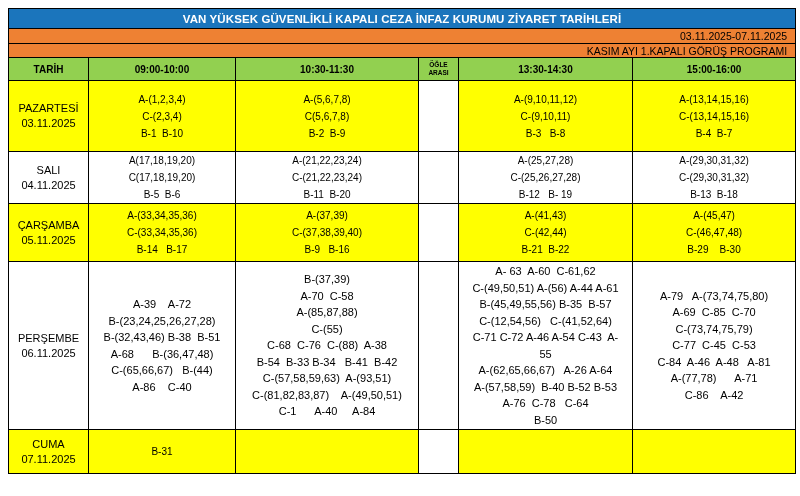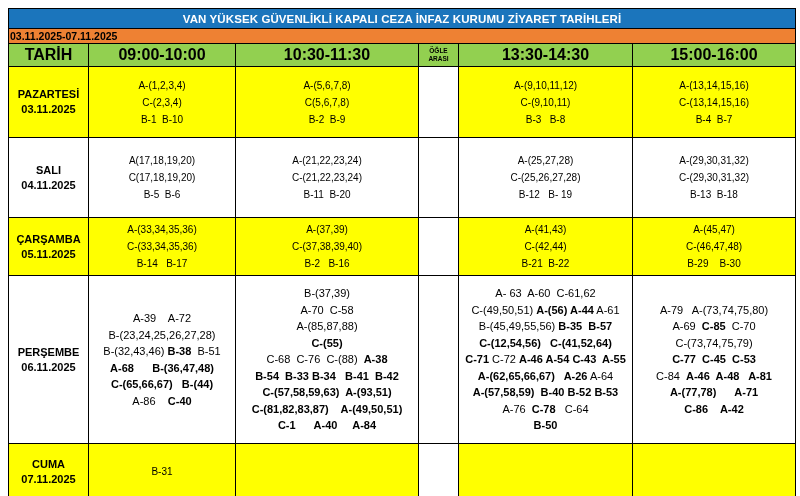--- a/index.html
+++ b/index.html
@@ -13,62 +13,62 @@
     position: relative;
     width: 800px; height: 496px;
     overflow: hidden;
   }
   table.schedule {
     position: absolute; left: 8px; top: 8px;
     width: 787px;
     border-collapse: collapse;
     table-layout: fixed;
   }
-  td, th { border: 1px solid #000; padding: 0 1px; overflow: hidden; }
+  td, th { border: 1px solid #000; padding: 0 8px; overflow: hidden; }
 
   .title-row   { height: 20px; }
   .title-cell  {
     background: var(--title-bg, #1B75BC);
     color: var(--title-text, #fff);
     font-weight: bold; font-size: 11.5px; text-align: center;
     letter-spacing: 0.1px;
   }
   .range-row   { height: 15px; }
   .program-row { height: 14px; }
   .range-cell, .program-cell {
     background: var(--subheader-bg, #EE8133);
-    font-weight: bold; font-size: 10.5px; text-align: left;
+    font-weight: normal; font-size: 10.5px; text-align: right;
   }
   .cols-row { height: 23px; }
   .col-h {
     background: var(--header-bg, #92D050);
-    font-weight: bold; font-size: 16px; text-align: center;
+    font-weight: bold; font-size: 10px; text-align: center;
     vertical-align: middle;
   }
   .lunch-h { font-size: 6.5px; line-height: 8px; padding: 0; }
 
   .day-cell {
-    font-weight: bold; font-size: 11px; text-align: center;
+    font-weight: normal; font-size: 11px; text-align: center;
     vertical-align: middle; line-height: 15px; margin-top: 29px;
   }
   .slot-cell {
     font-size: 10px; line-height: 17px;
     text-align: center; vertical-align: middle; margin-top: 12px;
   }
   .lunch-cell { background: var(--row-plain, #fff); }
 
   .row-0 { height: 71px; }
-  .row-1 { height: 80px; }
+  .row-1 { height: 52px; }
   .row-2 { height: 58px; }
   .row-3 { height: 168px; }
-  .row-4 { height: 56px; }
+  .row-4 { height: 44px; }
   .row-3 .slot-cell { font-size: 11px; line-height: 16.5px; }
 
   .line { white-space: pre-wrap; }
-  .line b { font-weight: bold; }
+  .line b { font-weight: normal; }
 </style>
 </head>
 <body>
 
 <div class="page">
   <table class="schedule">
     <colgroup>
       <col style="width:80px">
         <col style="width:147px">
         <col style="width:183px">
@@ -76,20 +76,23 @@
         <col style="width:174px">
         <col style="width:163px">
     </colgroup>
     <tbody>
       <tr class="title-row">
         <td colspan="6" class="title-cell">VAN YÜKSEK GÜVENLİKLİ KAPALI CEZA İNFAZ KURUMU ZİYARET TARİHLERİ</td>
       </tr>
       <tr class="range-row">
         <td colspan="6" class="range-cell">03.11.2025-07.11.2025</td>
       </tr>
+      <tr class="program-row">
+        <td colspan="6" class="program-cell">KASIM AYI 1.KAPALI GÖRÜŞ PROGRAMI</td>
+      </tr>
       <tr class="cols-row">
         <th class="col-h">TARİH</th>
         <th class="col-h">09:00-10:00</th>
         <th class="col-h">10:30-11:30</th>
         <th class="col-h lunch-h">ÖĞLE ARASI</th>
         <th class="col-h">13:30-14:30</th>
         <th class="col-h">15:00-16:00</th>
       </tr>
     </tbody>
     <tbody id="schedule-body">
@@ -153,21 +156,21 @@
             <div>05.11.2025</div>
           </th>
           <td class="slot-cell">
             <div class="line">A-(33,34,35,36)</div>
             <div class="line">C-(33,34,35,36)</div>
             <div class="line">B-14   B-17</div>
           </td>
           <td class="slot-cell">
             <div class="line">A-(37,39)</div>
             <div class="line">C-(37,38,39,40)</div>
-            <div class="line">B-2   B-16</div>
+            <div class="line">B-9   B-16</div>
           </td>
           <td class="lunch-cell"></td>
           <td class="slot-cell">
             <div class="line">A-(41,43)</div>
             <div class="line">C-(42,44)</div>
             <div class="line">B-21  B-22</div>
           </td>
           <td class="slot-cell">
             <div class="line">A-(45,47)</div>
             <div class="line">C-(46,47,48)</div>

